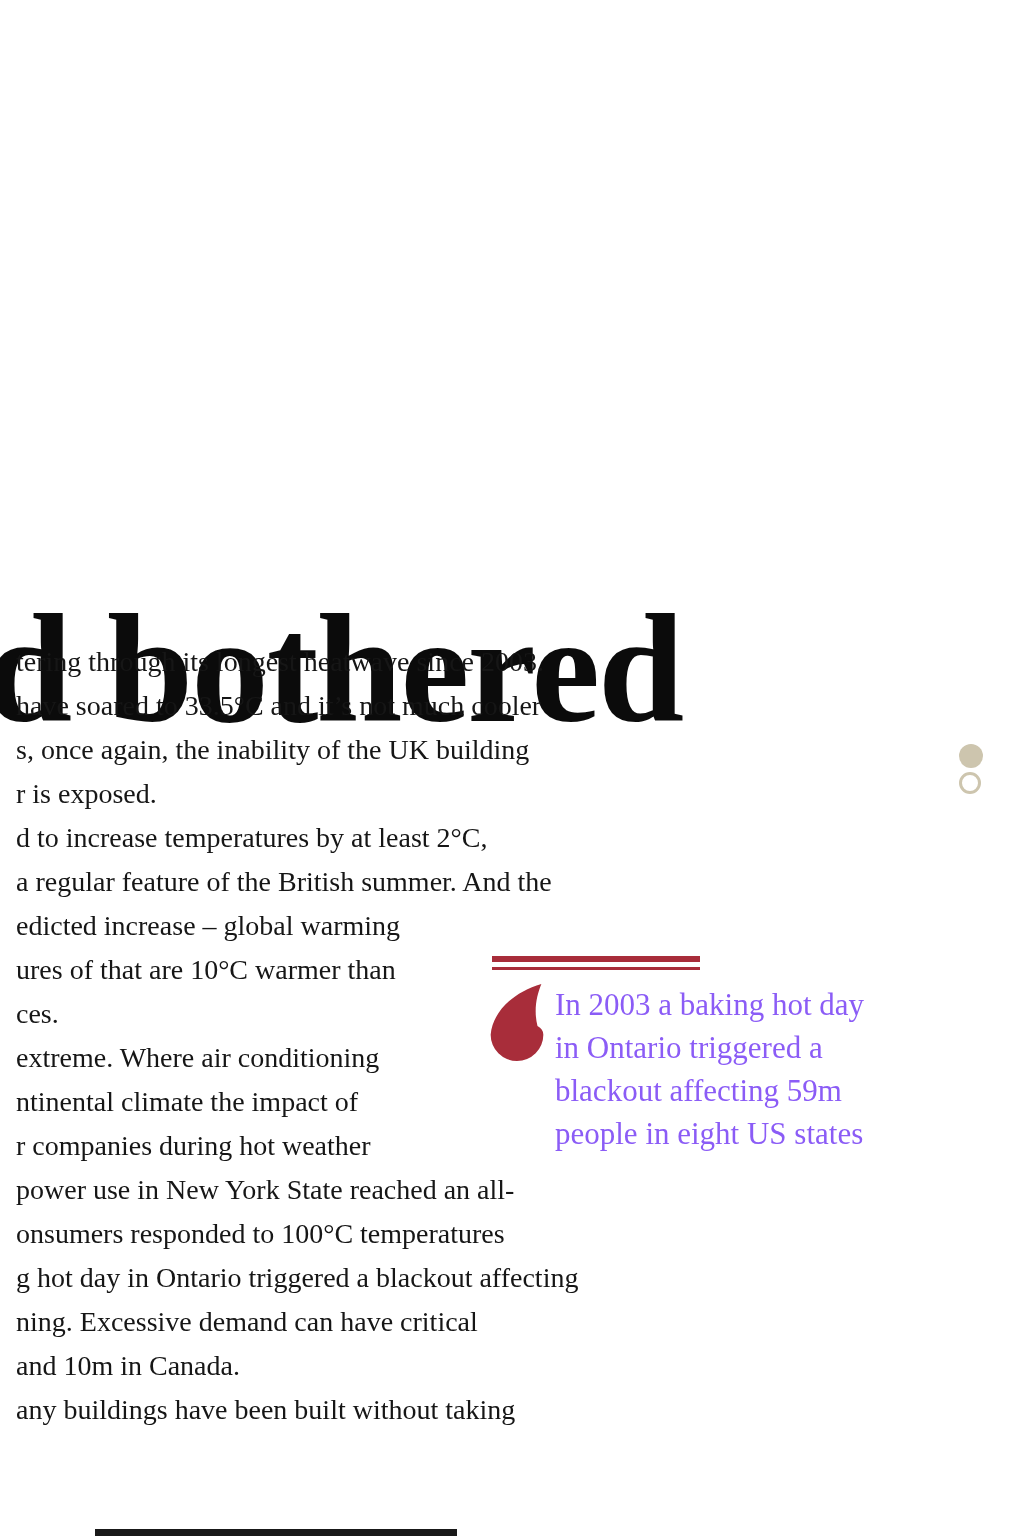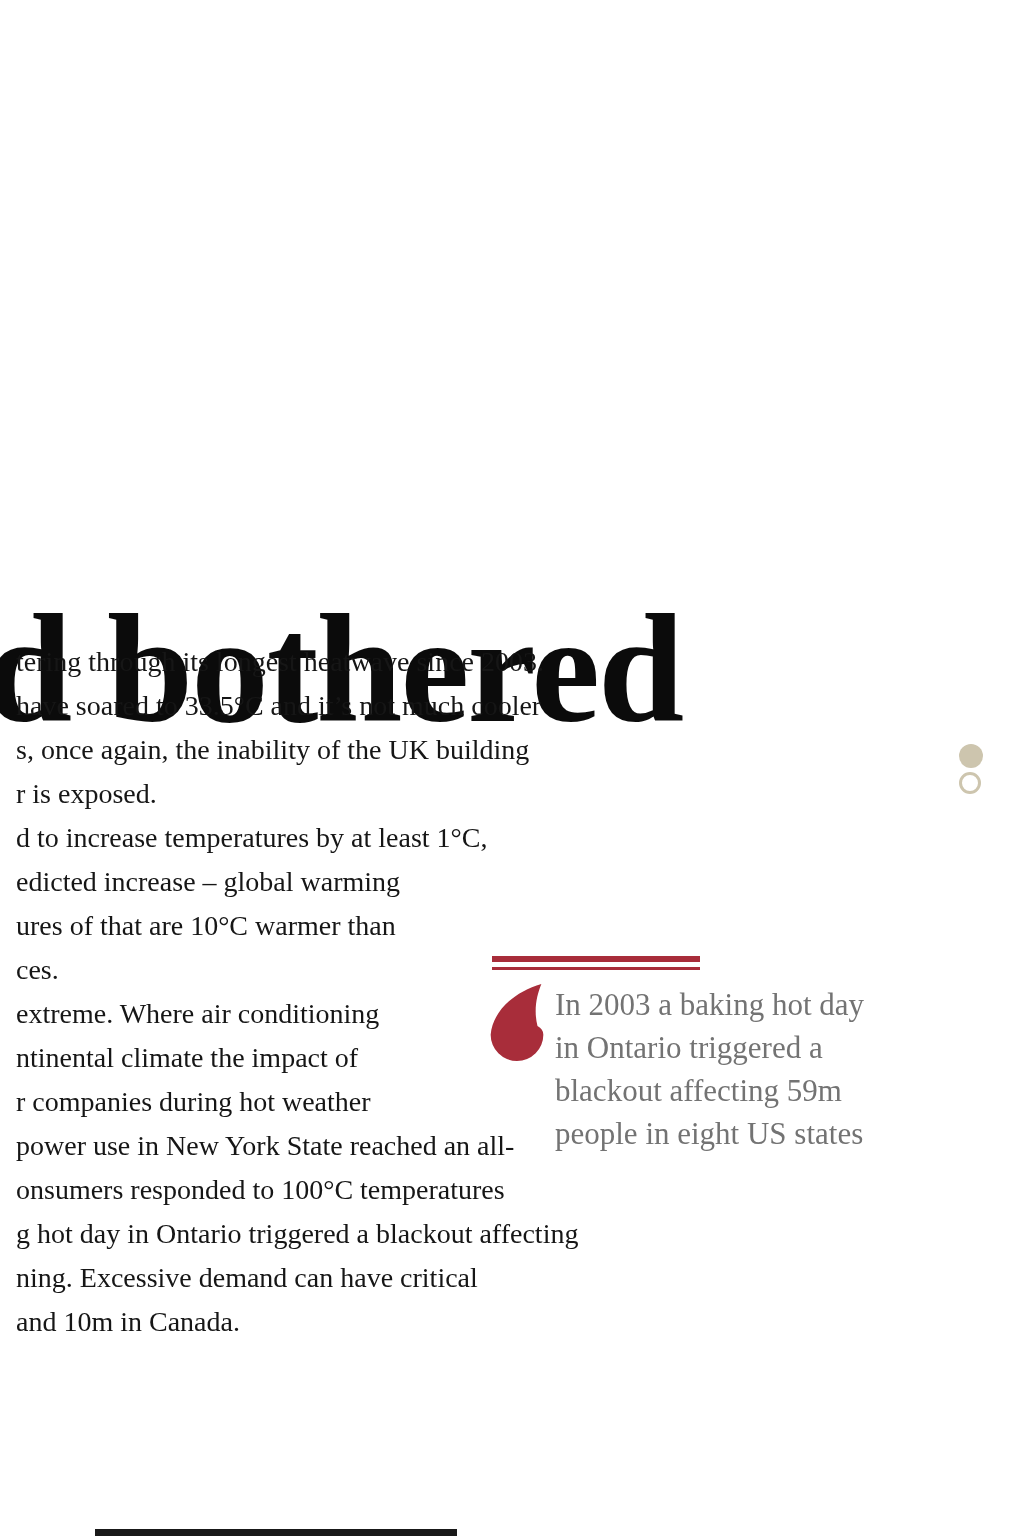--- a/index.html
+++ b/index.html
@@ -42,21 +42,21 @@
     width: 208px;
   }
   .rule-thick { height: 6px; background: #a82d3a; }
   .rule-thin  { height: 3px; background: #a82d3a; margin-top: 5px; }
   .quote-mark {
     position: absolute; left: 487px; top: 983px;
     width: 60px; height: 80px;
   }
   .pull-quote-text {
     position: absolute; left: 555px; top: 983px;
-    color: #737373;
+    color: #8b5cf6;
   }
   .pq-line {
     font-size: 31px;
     line-height: 43px;
     white-space: nowrap;
   }
   .marker-dot-filled {
     position: absolute; left: 959px; top: 744px;
     width: 24px; height: 24px;
     border-radius: 50%;
@@ -80,32 +80,34 @@
 
 <div class="page">
 
   <h1 class="headline">d bothered</h1>
 
   <div class="body-copy">
     <div class="body-line">tering through its longest heatwave since 2003.</div>
       <div class="body-line">have soared to 33.5°C and it’s not much cooler</div>
       <div class="body-line">s, once again, the inability of the UK building</div>
       <div class="body-line">r is exposed.</div>
-      <div class="body-line">d to increase temperatures by at least 1°C,</div>
+      <div class="body-line">d to increase temperatures by at least 2°C,</div>
+      <div class="body-line">a regular feature of the British summer. And the</div>
       <div class="body-line">edicted increase – global warming</div>
       <div class="body-line">ures of that are 10°C warmer than</div>
       <div class="body-line">ces.</div>
       <div class="body-line">extreme. Where air conditioning</div>
       <div class="body-line">ntinental climate the impact of</div>
       <div class="body-line">r companies during hot weather</div>
       <div class="body-line">power use in New York State reached an all-</div>
       <div class="body-line">onsumers responded to 100°C temperatures</div>
       <div class="body-line">g hot day in Ontario triggered a blackout affecting</div>
       <div class="body-line">ning. Excessive demand can have critical</div>
       <div class="body-line">and 10m in Canada.</div>
+      <div class="body-line">any buildings have been built without taking</div>
   </div>
 
   <div class="pull-quote-rules">
     <div class="rule-thick"></div>
     <div class="rule-thin"></div>
   </div>
 
   <div class="quote-mark">
     <svg viewBox="0 0 60 82" width="60" height="80" xmlns="http://www.w3.org/2000/svg">
       <path d="M55 1

